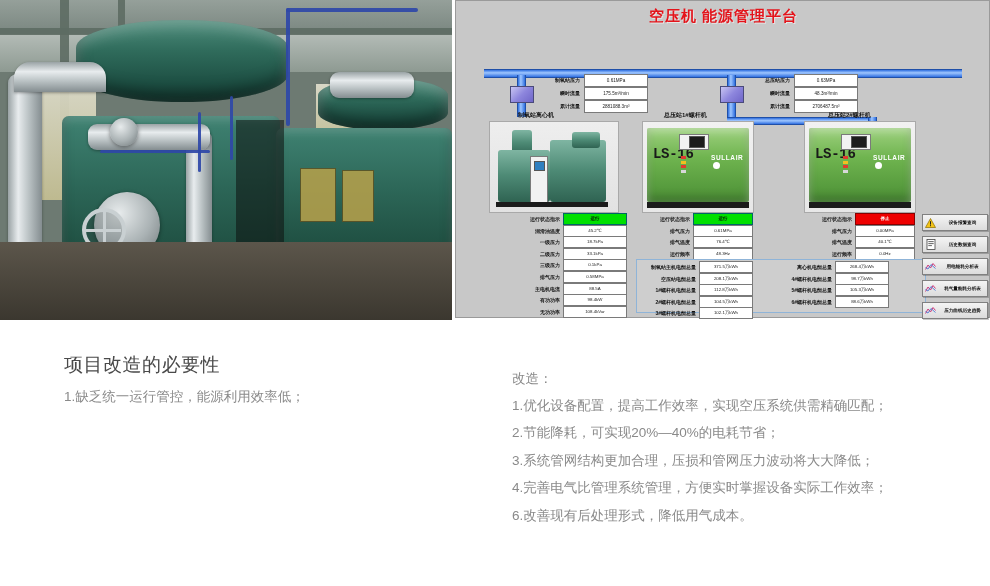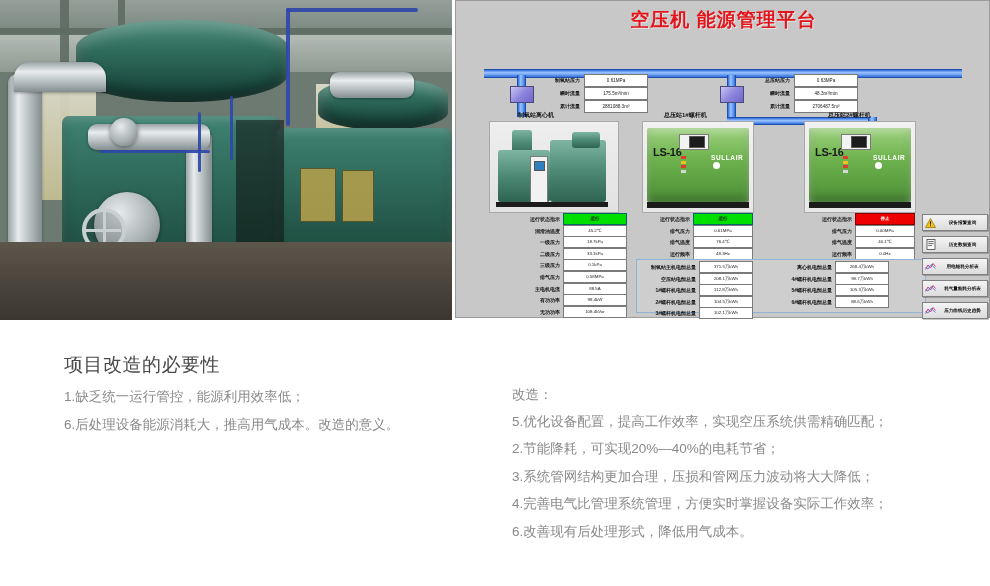--- a/index.html
+++ b/index.html
@@ -38,21 +38,21 @@
   .hwheel:before{left:50%;top:-1px;width:3px;height:100%;margin-left:-1.5px;}
   .hwheel:after{top:50%;left:-1px;height:3px;width:100%;margin-top:-1.5px;}
   .panelbox{position:absolute;background:#b9a24b;border:1px solid #5f5322;opacity:.85;}
   .darkgap{position:absolute;background:rgba(12,16,14,.55);}
   .glow{position:absolute;background:linear-gradient(180deg,#fbf6e2,#d9cf9a);opacity:.75;}
 
   
   .scada{position:absolute;left:455px;top:0;width:535px;height:318px;
     background:#c8c8c8;border:1px solid #9a9a9a;box-sizing:border-box;}
   .scada-title{position:absolute;left:0;top:6px;width:535px;text-align:center;
-    font-size:19px;font-weight:bold;color:#e4141b;letter-spacing:1px;
+    font-size:15px;font-weight:bold;color:#e4141b;letter-spacing:1px;
     text-shadow:1px 1px 0 rgba(255,255,255,.55);}
 
   .hdrbus{position:absolute;left:28px;top:68px;width:478px;height:7px;
     background:linear-gradient(180deg,#2f6fe0 0%,#9ec6ff 40%,#2f6fe0 100%);
     border-top:1px solid #1f4fa8;border-bottom:1px solid #1f4fa8;}
   .vbus{position:absolute;width:7px;
     background:linear-gradient(90deg,#2f6fe0 0%,#9ec6ff 40%,#2f6fe0 100%);
     border-left:1px solid #1f4fa8;border-right:1px solid #1f4fa8;}
   .hbus{position:absolute;height:6px;
     background:linear-gradient(180deg,#2f6fe0 0%,#9ec6ff 45%,#2f6fe0 100%);
@@ -70,22 +70,22 @@
   .eqlabel{position:absolute;font-size:6px;font-weight:bold;color:#111;white-space:nowrap;}
 
   .eqimg{position:absolute;border:1px solid #a9a9a9;background:#ececec;overflow:hidden;}
   .centri{background:linear-gradient(180deg,#eeeeee 0%,#e2e2e2 100%);}
   .cpart{position:absolute;border-radius:3px;
     background:linear-gradient(180deg,#7fb5a2 0%,#4e8b76 48%,#2f6352 100%);}
   .screw{background:linear-gradient(180deg,#f1f1f1 0%,#e7e7e7 100%);}
   .scasing{position:absolute;border-radius:2px;
     background:linear-gradient(180deg,#9ed17f 0%,#6fb44f 40%,#4b8f35 100%);
     box-shadow:inset 0 3px 8px rgba(255,255,255,.35), inset 0 -5px 10px rgba(0,0,0,.22);}
-  .ls-badge{position:absolute;font-size:11px;font-weight:bold;color:#1a1a1a;
-    font-family:Liberation Sans, sans-serif;letter-spacing:-.3px;}
+  .ls-badge{position:absolute;font-size:14px;font-weight:bold;color:#1a1a1a;
+    font-family:Liberation Mono, monospace;letter-spacing:-.3px;}
   .sullair{position:absolute;font-size:6.5px;font-weight:bold;color:#ffffff;letter-spacing:.6px;}
   .sdot{position:absolute;width:7px;height:7px;border-radius:50%;background:#fff;}
   .ctrlpanel{position:absolute;background:#f2f2f2;border:1px solid #7a7a7a;}
   .screen{position:absolute;background:#1c1c1c;border:1px solid #555;}
   .ledcol{position:absolute;width:5px;}
   .led{width:5px;height:3px;margin-bottom:1.5px;}
   .baseplate{position:absolute;background:#1b1b1b;}
 
   .dtbl{position:absolute;}
   .drow{display:flex;align-items:center;height:10px;margin-bottom:1.6px;}
@@ -102,21 +102,21 @@
   .sbtn{display:flex;align-items:center;width:64px;height:15px;margin-bottom:5px;
     border:1px solid #808080;background:linear-gradient(180deg,#f4f4f4 0%,#dcdcdc 100%);
     box-shadow:1px 1px 0 rgba(0,0,0,.22);}
   .sbtn .ico{width:15px;height:13px;display:flex;align-items:center;justify-content:center;flex:none;}
   .sbtn .txt{font-size:4.6px;font-weight:bold;color:#111;white-space:nowrap;
     flex:1;text-align:center;line-height:13px;}
 
   
   .bottom{position:absolute;left:0;top:320px;width:990px;height:266px;background:#fff;}
   .colL{position:absolute;left:64px;top:32px;width:430px;}
-  .colR{position:absolute;left:512px;top:52px;width:470px;margin-top:16px;}
+  .colR{position:absolute;left:512px;top:52px;width:470px;}
   .h1{font-size:19px;color:#4a4a4a;margin:0 0 12px 0;font-weight:normal;letter-spacing:.5px;}
   .lead{font-size:13.5px;color:#8a8a8a;margin:0 0 12px 0;line-height:1.1;}
   ul.plain{list-style:none;margin:0;padding:0;}
   ul.plain li{font-size:13.5px;color:#8a8a8a;line-height:1.0;margin-bottom:14px;white-space:nowrap;}
 </style>
 </head>
 <body>
 
 <div class="stage">
 
@@ -418,27 +418,26 @@
         <span class="txt">压力曲线历史趋势</span>
       </div>
     </div>
   </div>
 
   <div class="bottom">
     <div class="colL">
       <h1 class="h1">项目改造的必要性</h1>
       <ul class="plain">
         <li>1.缺乏统一运行管控，能源利用效率低；</li>
-        <li>6.后处理设备能源消耗大，推高用气成本。改造的意义。</li>
       </ul>
     </div>
     <div class="colR">
       <p class="lead">改造：</p>
       <ul class="plain">
-        <li>5.优化设备配置，提高工作效率，实现空压系统供需精确匹配；</li>
+        <li>1.优化设备配置，提高工作效率，实现空压系统供需精确匹配；</li>
         <li>2.节能降耗，可实现20%—40%的电耗节省；</li>
         <li>3.系统管网结构更加合理，压损和管网压力波动将大大降低；</li>
         <li>4.完善电气比管理系统管理，方便实时掌握设备实际工作效率；</li>
         <li>6.改善现有后处理形式，降低用气成本。</li>
       </ul>
     </div>
   </div>
 
 </div>
 

